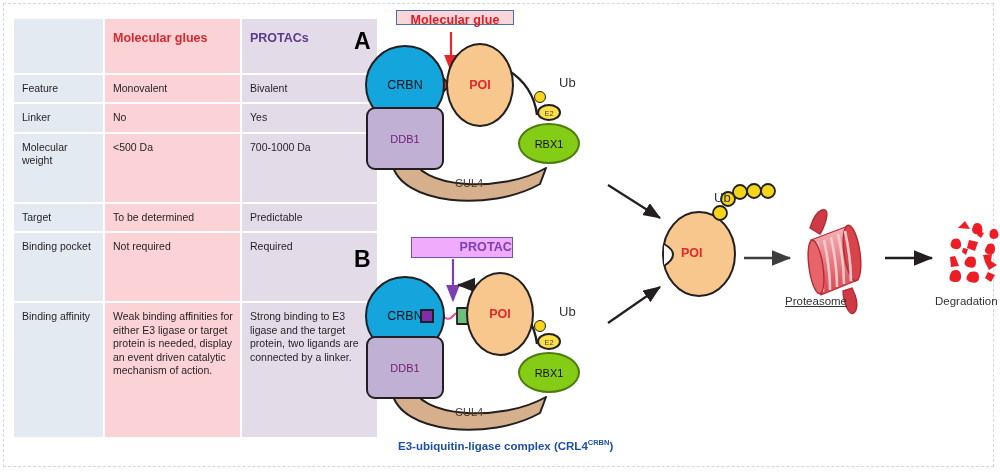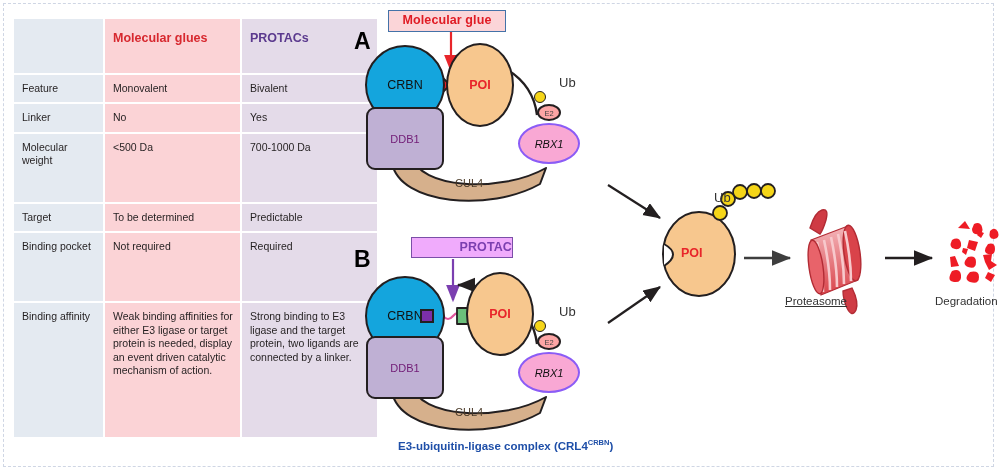--- a/index.html
+++ b/index.html
@@ -25,43 +25,43 @@
   #cmp-table tr.xtall td{height:120px;}
 
   
   #diagram{position:absolute;left:340px;top:0;width:660px;height:473px;}
   .lbl{position:absolute;white-space:nowrap;}
 
   .panel-letter{font-size:23px;font-weight:bold;color:#000;}
 
   .drugbox{position:absolute;box-sizing:border-box;text-align:center;
            font-weight:bold;font-size:12.5px;letter-spacing:.1px;}
-  #glue-box{left:48px;top:10px;width:118px;height:22px;line-height:19px;
+  #glue-box{left:56px;top:10px;width:118px;height:15px;line-height:19px;
             background:#fbd5d8;border:1.6px solid #4472a8;color:#e01b24;}
   #protac-box{left:71px;top:237px;width:102px;height:21px;line-height:19px;
               background:#f0abfc;border:1.6px solid #7b4fa8;color:#7b3fb0;text-align:right;}
 
   .blob{position:absolute;box-sizing:border-box;}
   .crbn{background:#14a5dd;border:2px solid #231f20;border-radius:50%;
         width:80px;height:80px;}
   .crbn span{position:absolute;left:0;right:0;top:50%;transform:translateY(-50%);
              text-align:center;font-size:12.5px;color:#111;}
   .ddb1{background:#bfb0d4;border:2px solid #231f20;border-radius:9px;
         width:78px;height:63px;}
   .ddb1 span{position:absolute;left:0;right:0;top:50%;transform:translateY(-50%);
              text-align:center;font-size:11px;color:#701a75;}
   .poi-el{background:#f7c78e;border:2px solid #231f20;border-radius:50%;
           width:68px;height:84px;}
   .poi-el span{position:absolute;left:0;right:0;top:50%;transform:translateY(-50%);
                text-align:center;font-size:12.5px;color:#e8252a;font-weight:bold;}
-  .rbx1{background:#f9a8d4;border:2px solid #8b5cf6;border-radius:50%;
-        width:62px;height:41px;font-style:italic;}
+  .rbx1{background:#84cc16;border:2px solid #4d7c0f;border-radius:50%;
+        width:62px;height:41px;}
   .rbx1 span{position:absolute;left:0;right:0;top:50%;transform:translateY(-50%);
              text-align:center;font-size:11px;color:#111;}
-  .e2{background:#fca5a5;border:2px solid #231f20;border-radius:50%;
+  .e2{background:#fde047;border:2px solid #231f20;border-radius:50%;
       width:24px;height:17px;}
   .e2 span{position:absolute;left:0;right:0;top:50%;transform:translateY(-50%);
            text-align:center;font-size:7.5px;color:#444;}
   .ubdot{background:#f5d518;border:1.8px solid #231f20;border-radius:50%;
          width:12px;height:12px;}
   .ub-lbl{font-size:13px;color:#333;margin-left:23px;}
   .cul4-lbl{font-size:11px;color:#4a3a28;}
 
   .sq-lig{position:absolute;width:14px;height:14px;background:#7b2fa8;
           border:2px solid #231f20;box-sizing:border-box;}

